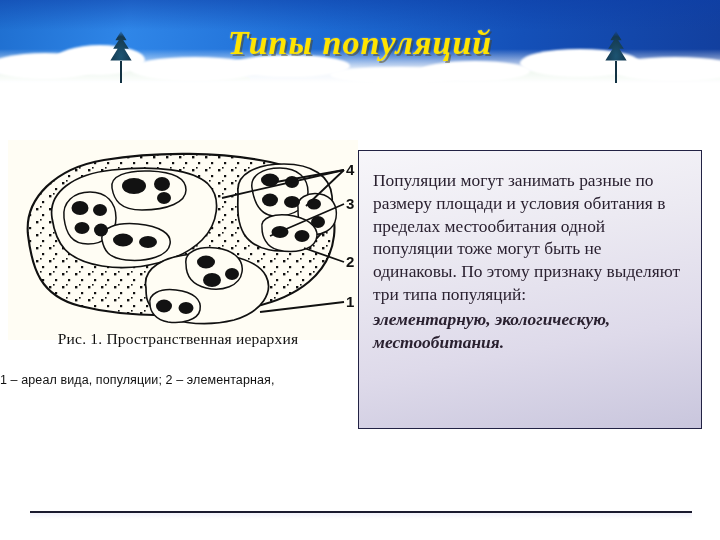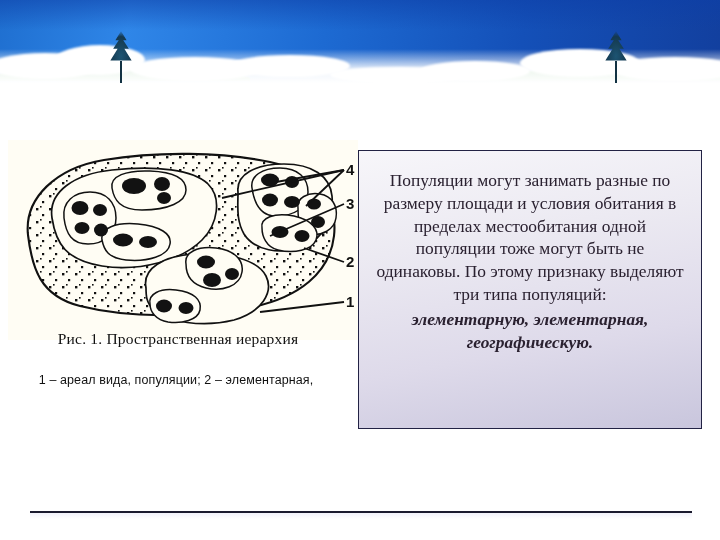--- a/index.html
+++ b/index.html
@@ -43,32 +43,32 @@
      text-shadow:2px 2px 0 rgba(80,60,0,.45), 0 0 2px rgba(255,255,255,.4);}
 
   
   .figure{position:absolute;left:8px;top:140px;width:350px;height:200px;background:#fffdf4;}
   .figsvg{position:absolute;left:0;top:0;}
 
   .figcaption{position:absolute;left:0px;top:330px;width:356px;text-align:center;
      font-family:Liberation Serif, serif;font-size:15.5px;color:#111;
      line-height:1.22;letter-spacing:.2px;}
   .figcaption .l1{display:block;}
-  .figlegend{position:absolute;left:0px;top:372px;width:352px;text-align:center;
+  .figlegend{position:absolute;left:0px;top:372px;width:352px;text-align:left;
      font-family:"Liberation Sans", sans-serif;font-size:12.5px;color:#111;
      line-height:1.3;letter-spacing:.1px;}
   .figlegend span{display:block;}
 
   
   .textbox{position:absolute;left:358px;top:150px;width:344px;height:279px;
      box-sizing:border-box;border:1.5px solid #222244;
      background:linear-gradient(170deg,#f7f6fa 0%,#eceaf2 32%,#dedaea 68%,#c9c6dd 100%);
      padding:18px 14px 10px 14px;}
   .bodytext{font-family:"Liberation Serif", serif;font-size:17.4px;line-height:1.31;
-     color:#2a2130;text-align:center;}
+     color:#2a2130;text-align:left;}
   .bodytext .emph{font-weight:bold;font-style:italic;display:block;margin-top:2px;}
 
   
   .footline{position:absolute;left:30px;top:511px;width:662px;height:2px;background:#1a1a2e;}
   .footglow{position:absolute;left:30px;top:513px;width:662px;height:6px;
      background:linear-gradient(180deg,rgba(240,240,250,.9),rgba(255,255,250,0));}
 </style>
 </head>
 <body>
 
@@ -93,20 +93,21 @@
 
     <div class="tree tree-l">
       <div class="crown"></div>
       <div class="trunk"></div>
     </div>
     <div class="tree tree-r">
       <div class="crown"></div>
       <div class="trunk"></div>
     </div>
 
+    <div class="title">Типы популяций</div>
   </div>
 
   <div class="figure">
     <svg class="figsvg" width="350" height="200" viewBox="0 0 350 200">
       <defs>
         <pattern id="stipple" width="13" height="13" patternUnits="userSpaceOnUse">
           <rect width="13" height="13" fill="#fffdf4"></rect>
           <rect x="2" y="3" width="2.4" height="2.4" fill="#111"></rect>
           <rect x="8" y="9" width="2.2" height="2.2" fill="#111"></rect>
           <rect x="6" y="1" width="1.6" height="1.6" fill="#111"></rect>
@@ -183,20 +184,20 @@
     <span class="l1">Рис. 1. Пространственная иерархия</span>
   </div>
 
   <div class="figlegend">
     <span>1 – ареал вида, популяции; 2 – элементарная,</span>
   </div>
 
   <div class="textbox">
     <div class="bodytext">Популяции могут занимать разные по размеру площади и условия обитания в пределах местообитания одной популяции тоже могут быть не одинаковы. По этому признаку выделяют три типа популяций:</div>
     <div class="bodytext">
-      <span class="emph">элементарную, элементарная, географическую.</span>
+      <span class="emph">элементарную, экологическую, местообитания.</span>
     </div>
   </div>
 
   <div class="footline"></div>
   <div class="footglow"></div>
 
 </div>
 
 </body></html>

